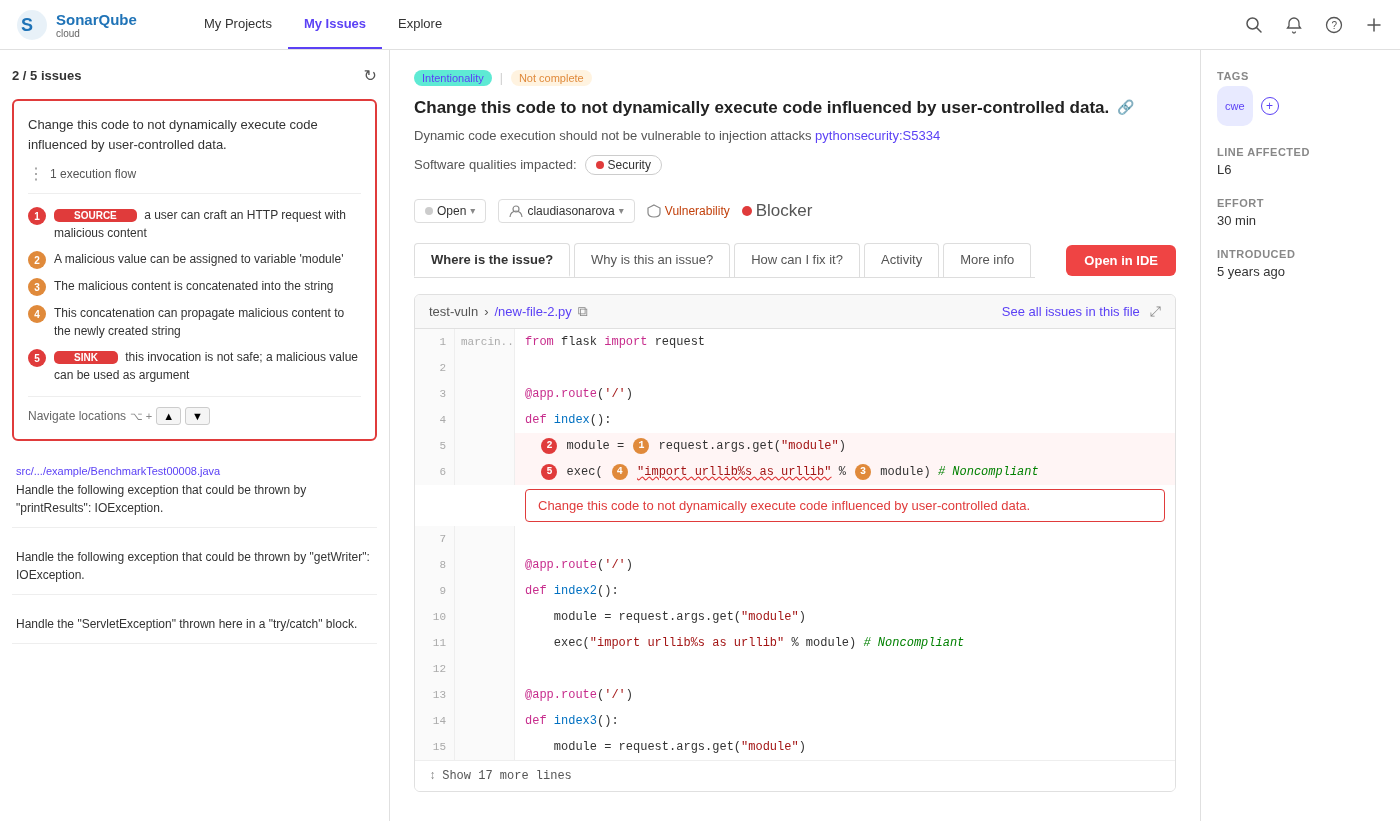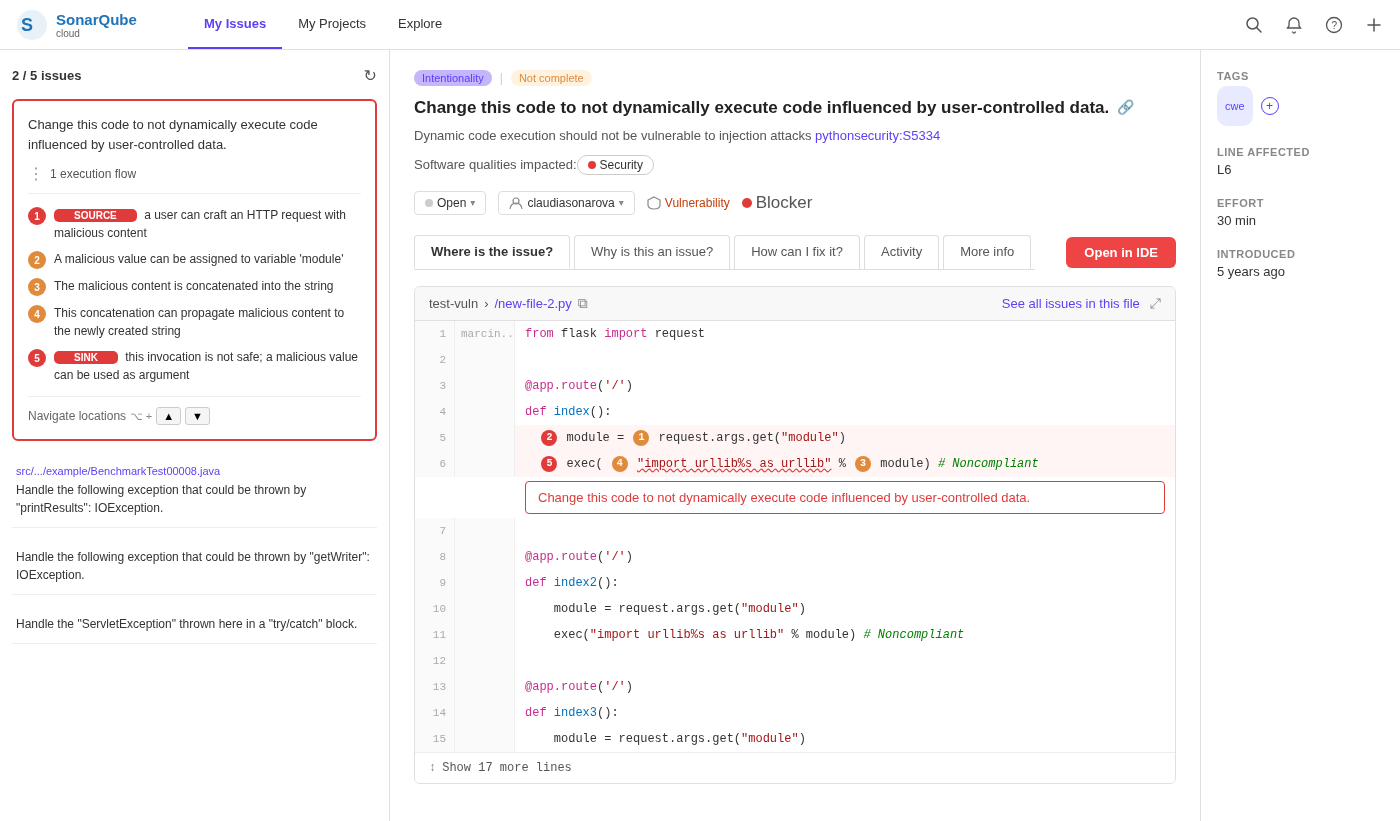--- a/index.html
+++ b/index.html
@@ -47,27 +47,27 @@
     .other-issue { padding: 10px 4px; border-bottom: 1px solid #eee; cursor: pointer; }
     .other-issue .file-path { font-size: 11px; color: #5b41f5; margin-bottom: 4px; }
     .other-issue .issue-text { font-size: 12px; color: #333; line-height: 1.5; }
 
     
     .main-content { flex: 1; overflow-y: auto; padding: 20px 24px; }
 
     
     .breadcrumb-tags { display: flex; gap: 8px; margin-bottom: 10px; align-items: center; }
     .tag-pill { font-size: 11px; padding: 2px 8px; border-radius: 10px; font-weight: 500; }
-    .tag-intentionality { background: #c4b5fd; color: #5b41f5; }
+    .tag-intentionality { background: #5eead4; color: #5b41f5; }
     .tag-not-complete { background: #fff3e0; color: #e08a3b; }
     .issue-main-title { font-size: 17px; font-weight: 600; color: #222; margin-bottom: 8px; line-height: 1.4; display: flex; align-items: flex-start; gap: 8px; }
     .link-icon { font-size: 14px; color: #5b41f5; cursor: pointer; margin-top: 2px; }
     .issue-desc { font-size: 13px; color: #555; margin-bottom: 12px; }
     .issue-desc a { color: #5b41f5; text-decoration: none; }
-    .qualities-row { display: flex; align-items: center; margin-bottom: 16px; font-size: 13px; color: #555; }
+    .qualities-row { display: flex; align-items: center; gap: 8px; margin-bottom: 24px; font-size: 13px; color: #555; }
     .security-badge { display: flex; align-items: center; gap: 4px; border: 1px solid #ccc; border-radius: 12px; padding: 2px 10px; font-size: 12px; color: #333; }
     .security-dot { width: 8px; height: 8px; background: #e03b3b; border-radius: 50%; }
 
     
     .meta-row { display: flex; align-items: center; gap: 12px; margin-bottom: 20px; }
     .status-select { display: flex; align-items: center; gap: 4px; border: 1px solid #ddd; border-radius: 4px; padding: 4px 10px; font-size: 12px; cursor: pointer; background: #fff; }
     .status-dot { width: 8px; height: 8px; border-radius: 50%; background: #ccc; }
     .assignee { display: flex; align-items: center; gap: 4px; border: 1px solid #ddd; border-radius: 4px; padding: 4px 10px; font-size: 12px; cursor: pointer; background: #fff; justify-content: center; }
     .vuln-badge { display: flex; align-items: center; gap: 4px; font-size: 12px; color: #c2410c; }
     .blocker-badge { display: flex; align-items: center; gap: 4px; font-size: 17px; color: #555; }
@@ -128,22 +128,22 @@
     <svg class="logo-svg" viewBox="0 0 32 32">
       <circle cx="16" cy="16" r="15" fill="#1f73b7" opacity="0.1"></circle>
       <text x="5" y="22" font-size="18" fill="#1f73b7" font-weight="700">S</text>
     </svg>
     <div class="logo-text">
       <span class="logo-title">SonarQube</span>
       <span class="logo-sub">cloud</span>
     </div>
   </div>
   <nav class="nav">
+    <a class="nav-item">My Projects</a>
     <a class="nav-item active">My Issues</a>
-    <a class="nav-item">My Projects</a>
     <a class="nav-item">Explore</a>
   </nav>
   <div class="header-right">
     <div class="header-icon">
       <svg width="18" height="18" viewBox="0 0 18 18" fill="none">
           <circle cx="7.5" cy="7.5" r="5.5" stroke="#555" stroke-width="1.5"></circle>
           <line x1="11.5" y1="11.5" x2="16" y2="16" stroke="#555" stroke-width="1.5" stroke-linecap="round"></line>
         </svg>
     </div>
     <div class="header-icon">

